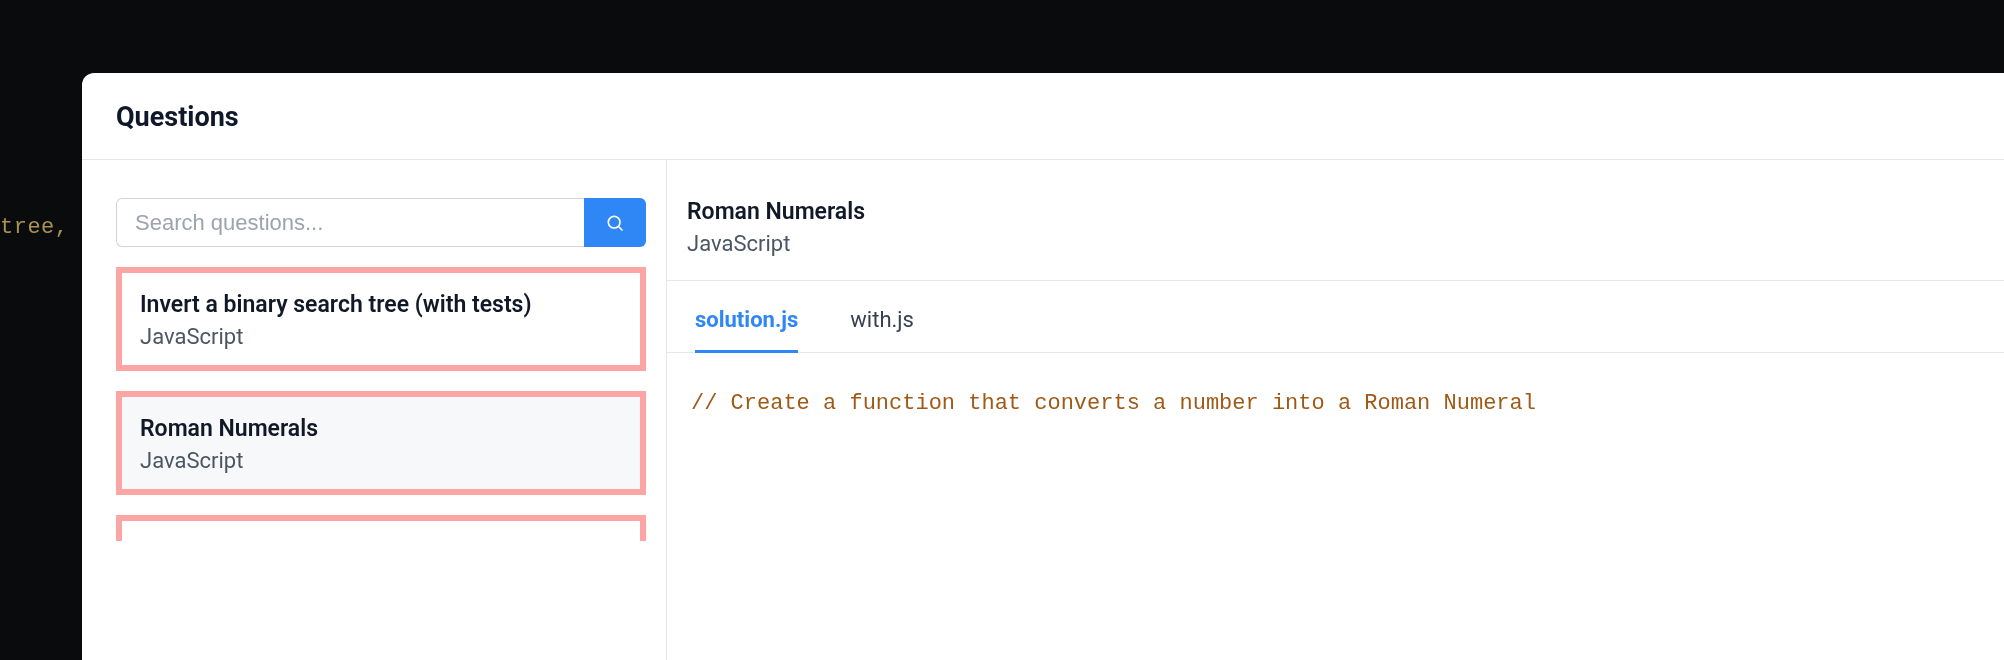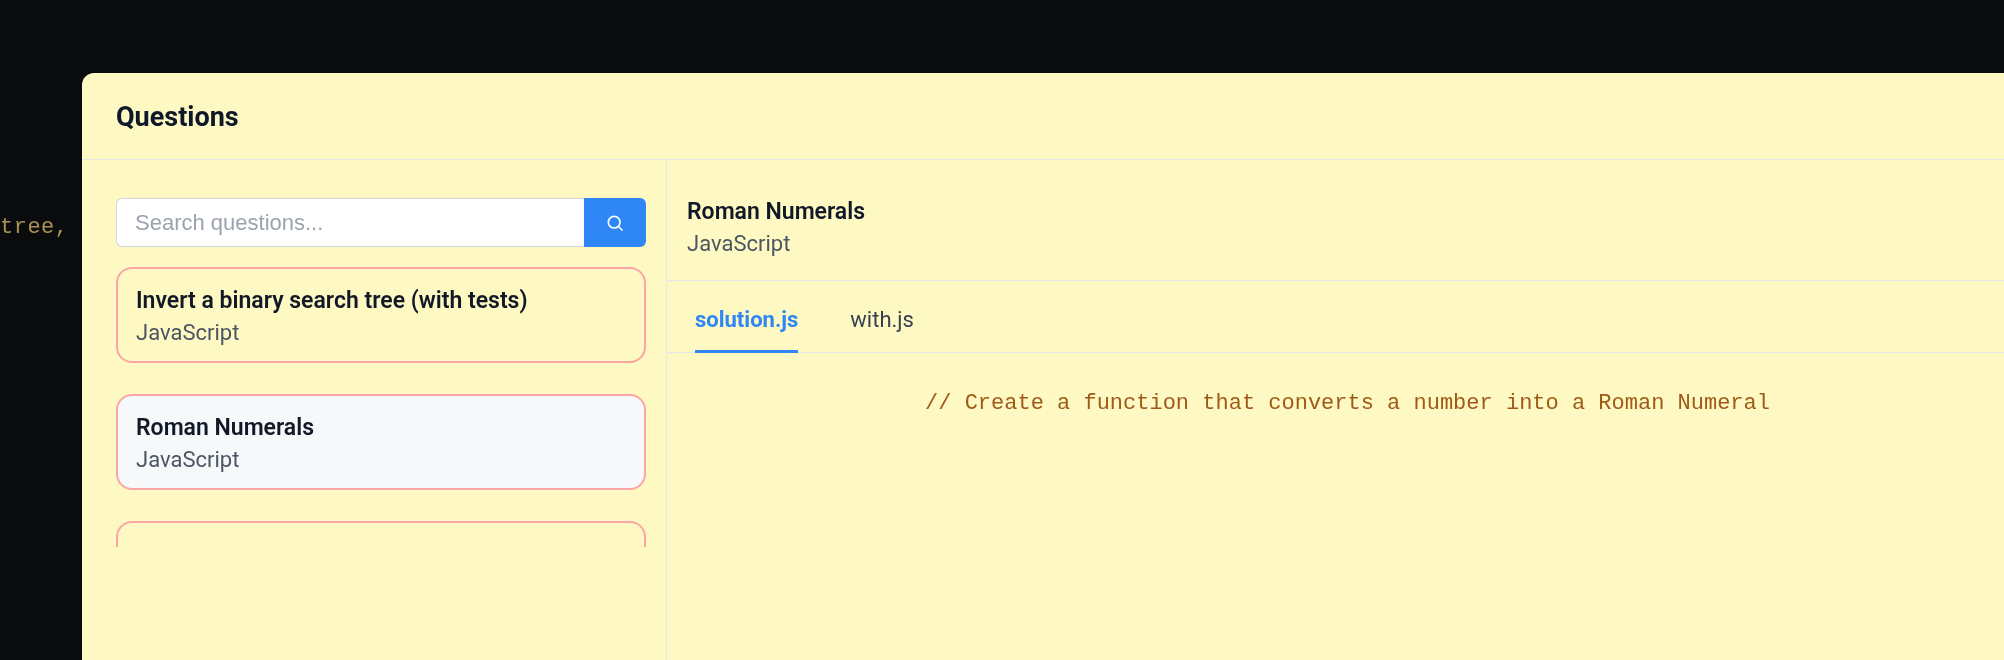--- a/index.html
+++ b/index.html
@@ -23,21 +23,21 @@
       font-size: 22px;
       color: #a99252;
       letter-spacing: 0.5px;
     }
     .panel {
       position: absolute;
       left: 82px;
       top: 73px;
       right: 0;
       bottom: 0;
-      background: #fef9c3;
+      background: #ffffff;
       border-top-left-radius: 12px;
       overflow: hidden;
     }
     .panel-header {
       padding: 28px 34px 26px 34px;
       border-bottom: 1px solid #e5e7eb;
     }
     .panel-title {
       font-size: 27px;
       font-weight: 700;
@@ -86,24 +86,24 @@
       cursor: pointer;
     }
     .search-btn svg {
       width: 20px;
       height: 20px;
       stroke: #ffffff;
       stroke-width: 2;
       fill: none;
     }
     .question-card {
-      border: 2px solid #fca5a5;
-      border-radius: 16px;
+      border: 6px solid #fca5a5;
+      border-radius: 0;
       padding: 18px 18px 16px 18px;
-      margin-bottom: 31px;
+      margin-bottom: 20px;
       margin-right: 20px;
       cursor: pointer;
     }
     .question-card.selected {
       background: #f7f8f9;
     }
     .question-title {
       font-size: 23px;
       font-weight: 600;
       color: #111827;
@@ -145,21 +145,20 @@
       border-bottom: 3px solid transparent;
       margin-bottom: -1px;
     }
     .tab.active {
       color: #2e87f5;
       border-bottom-color: #2e87f5;
       font-weight: bold;
     }
     .editor {
       padding: 38px 0 0 24px;
-      text-align: center;
     }
     .code-line {
       font-family: "SFMono-Regular", Consolas, "Liberation Mono", Menlo, monospace;
       font-size: 22px;
       color: #9f5a17;
       white-space: pre;
     }
   </style>
 </head>
 <body>

